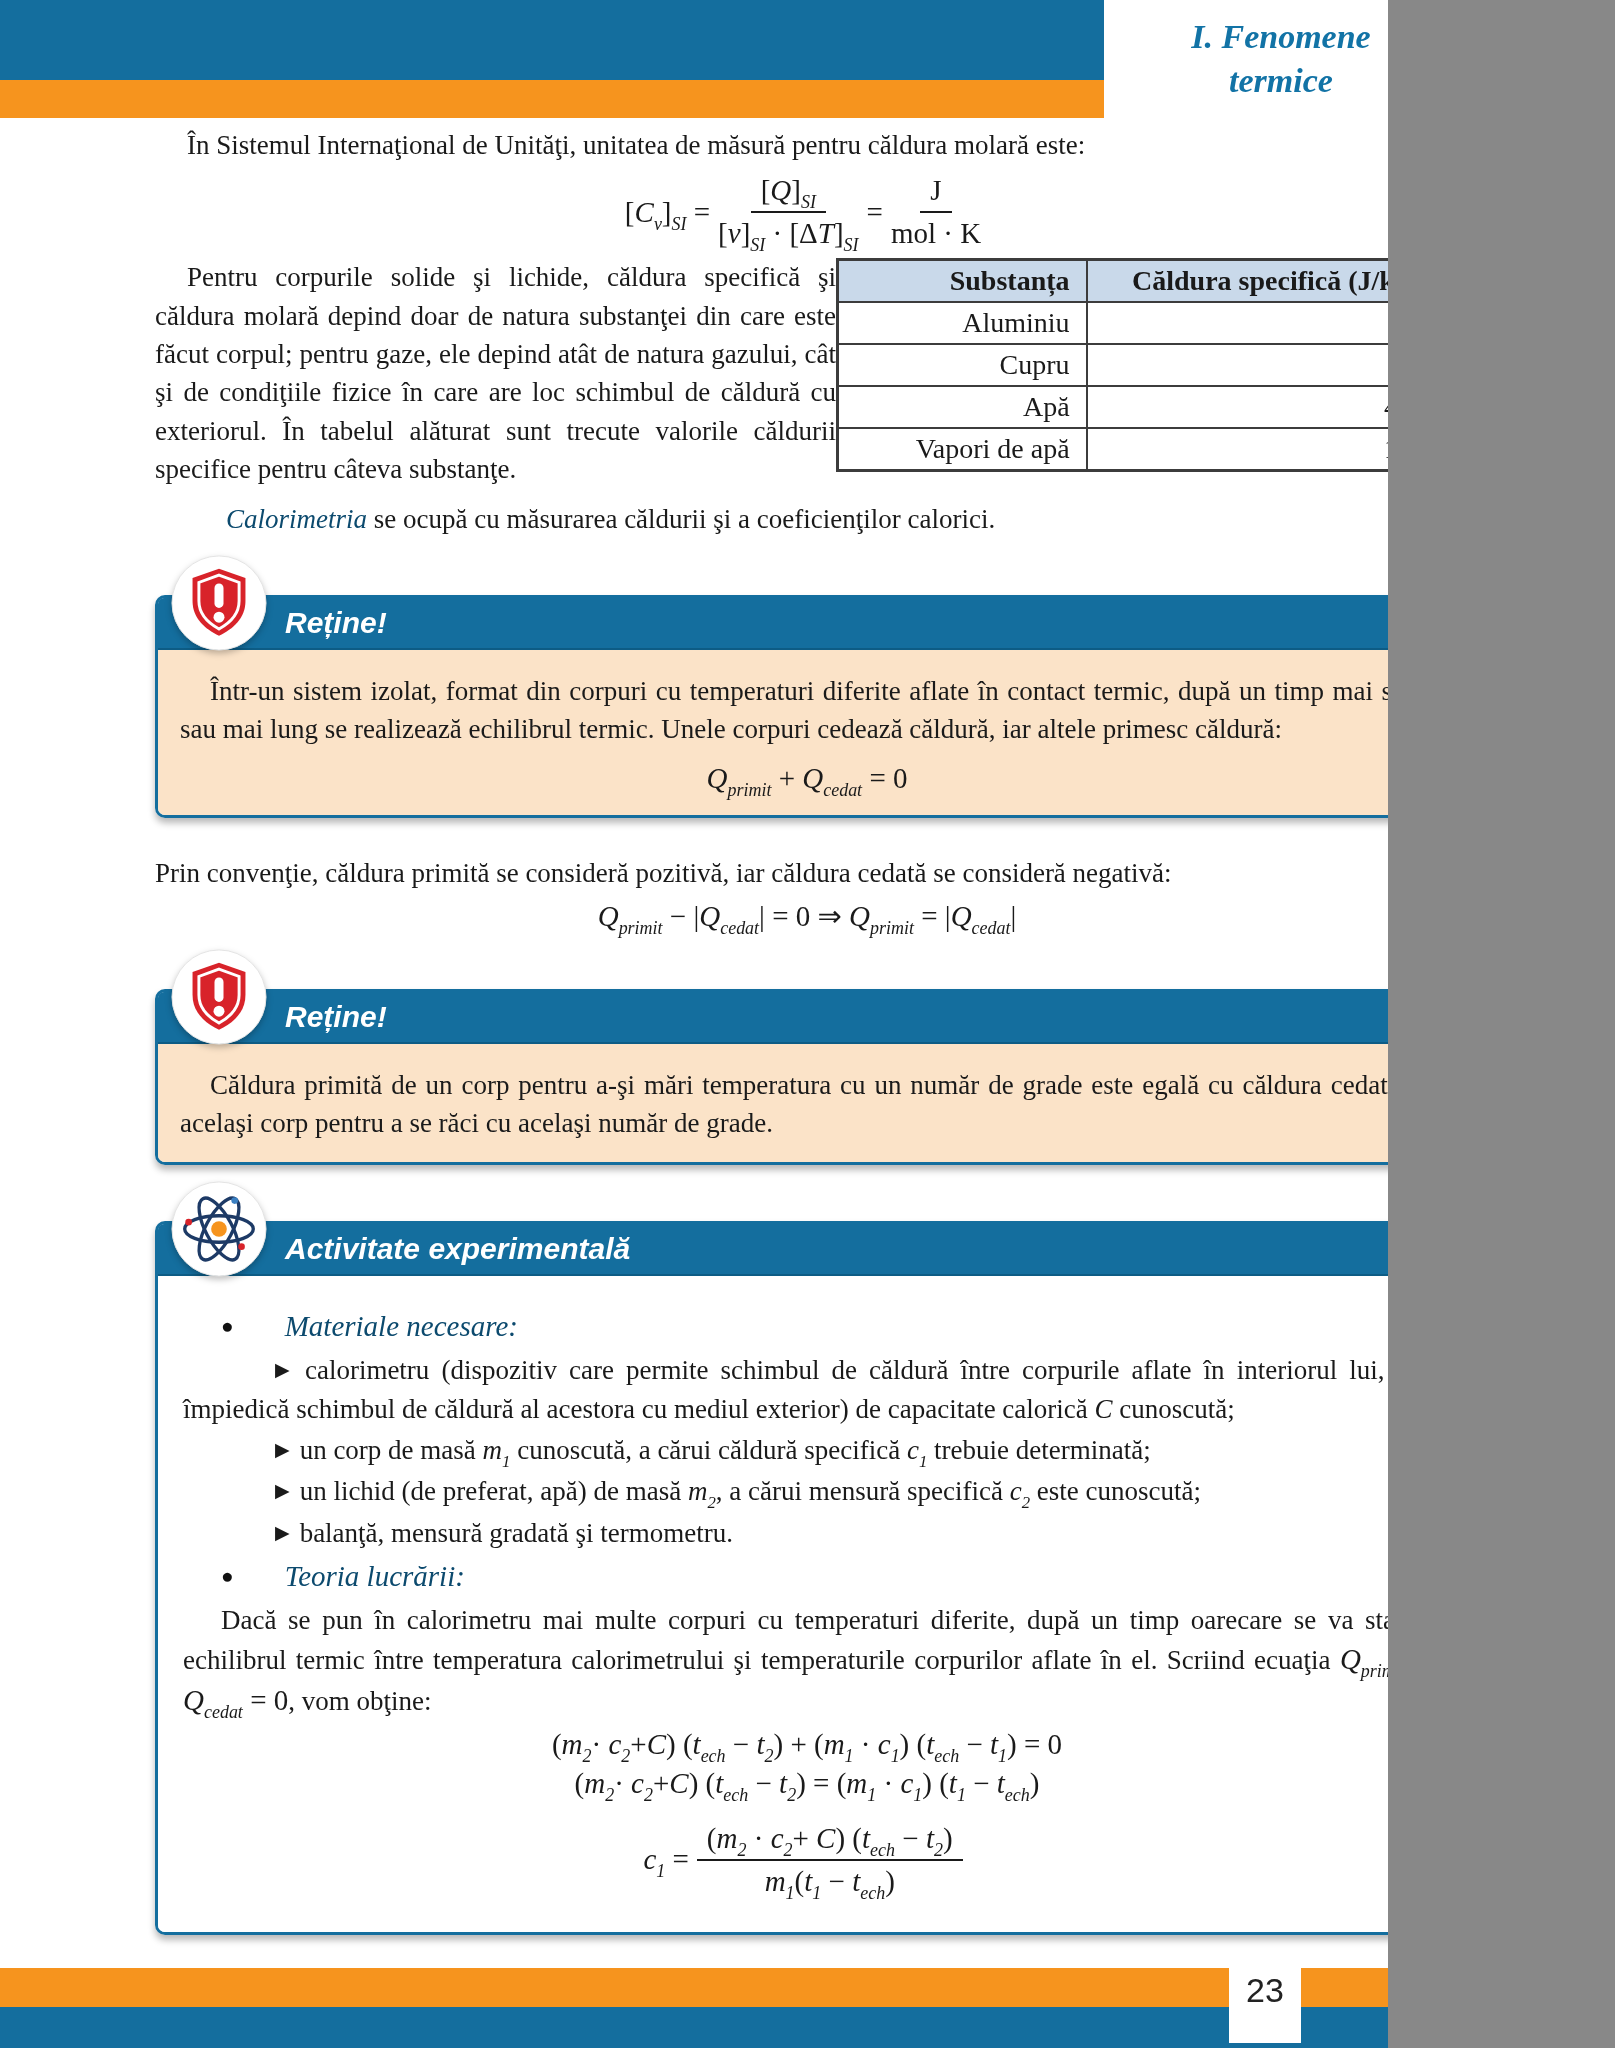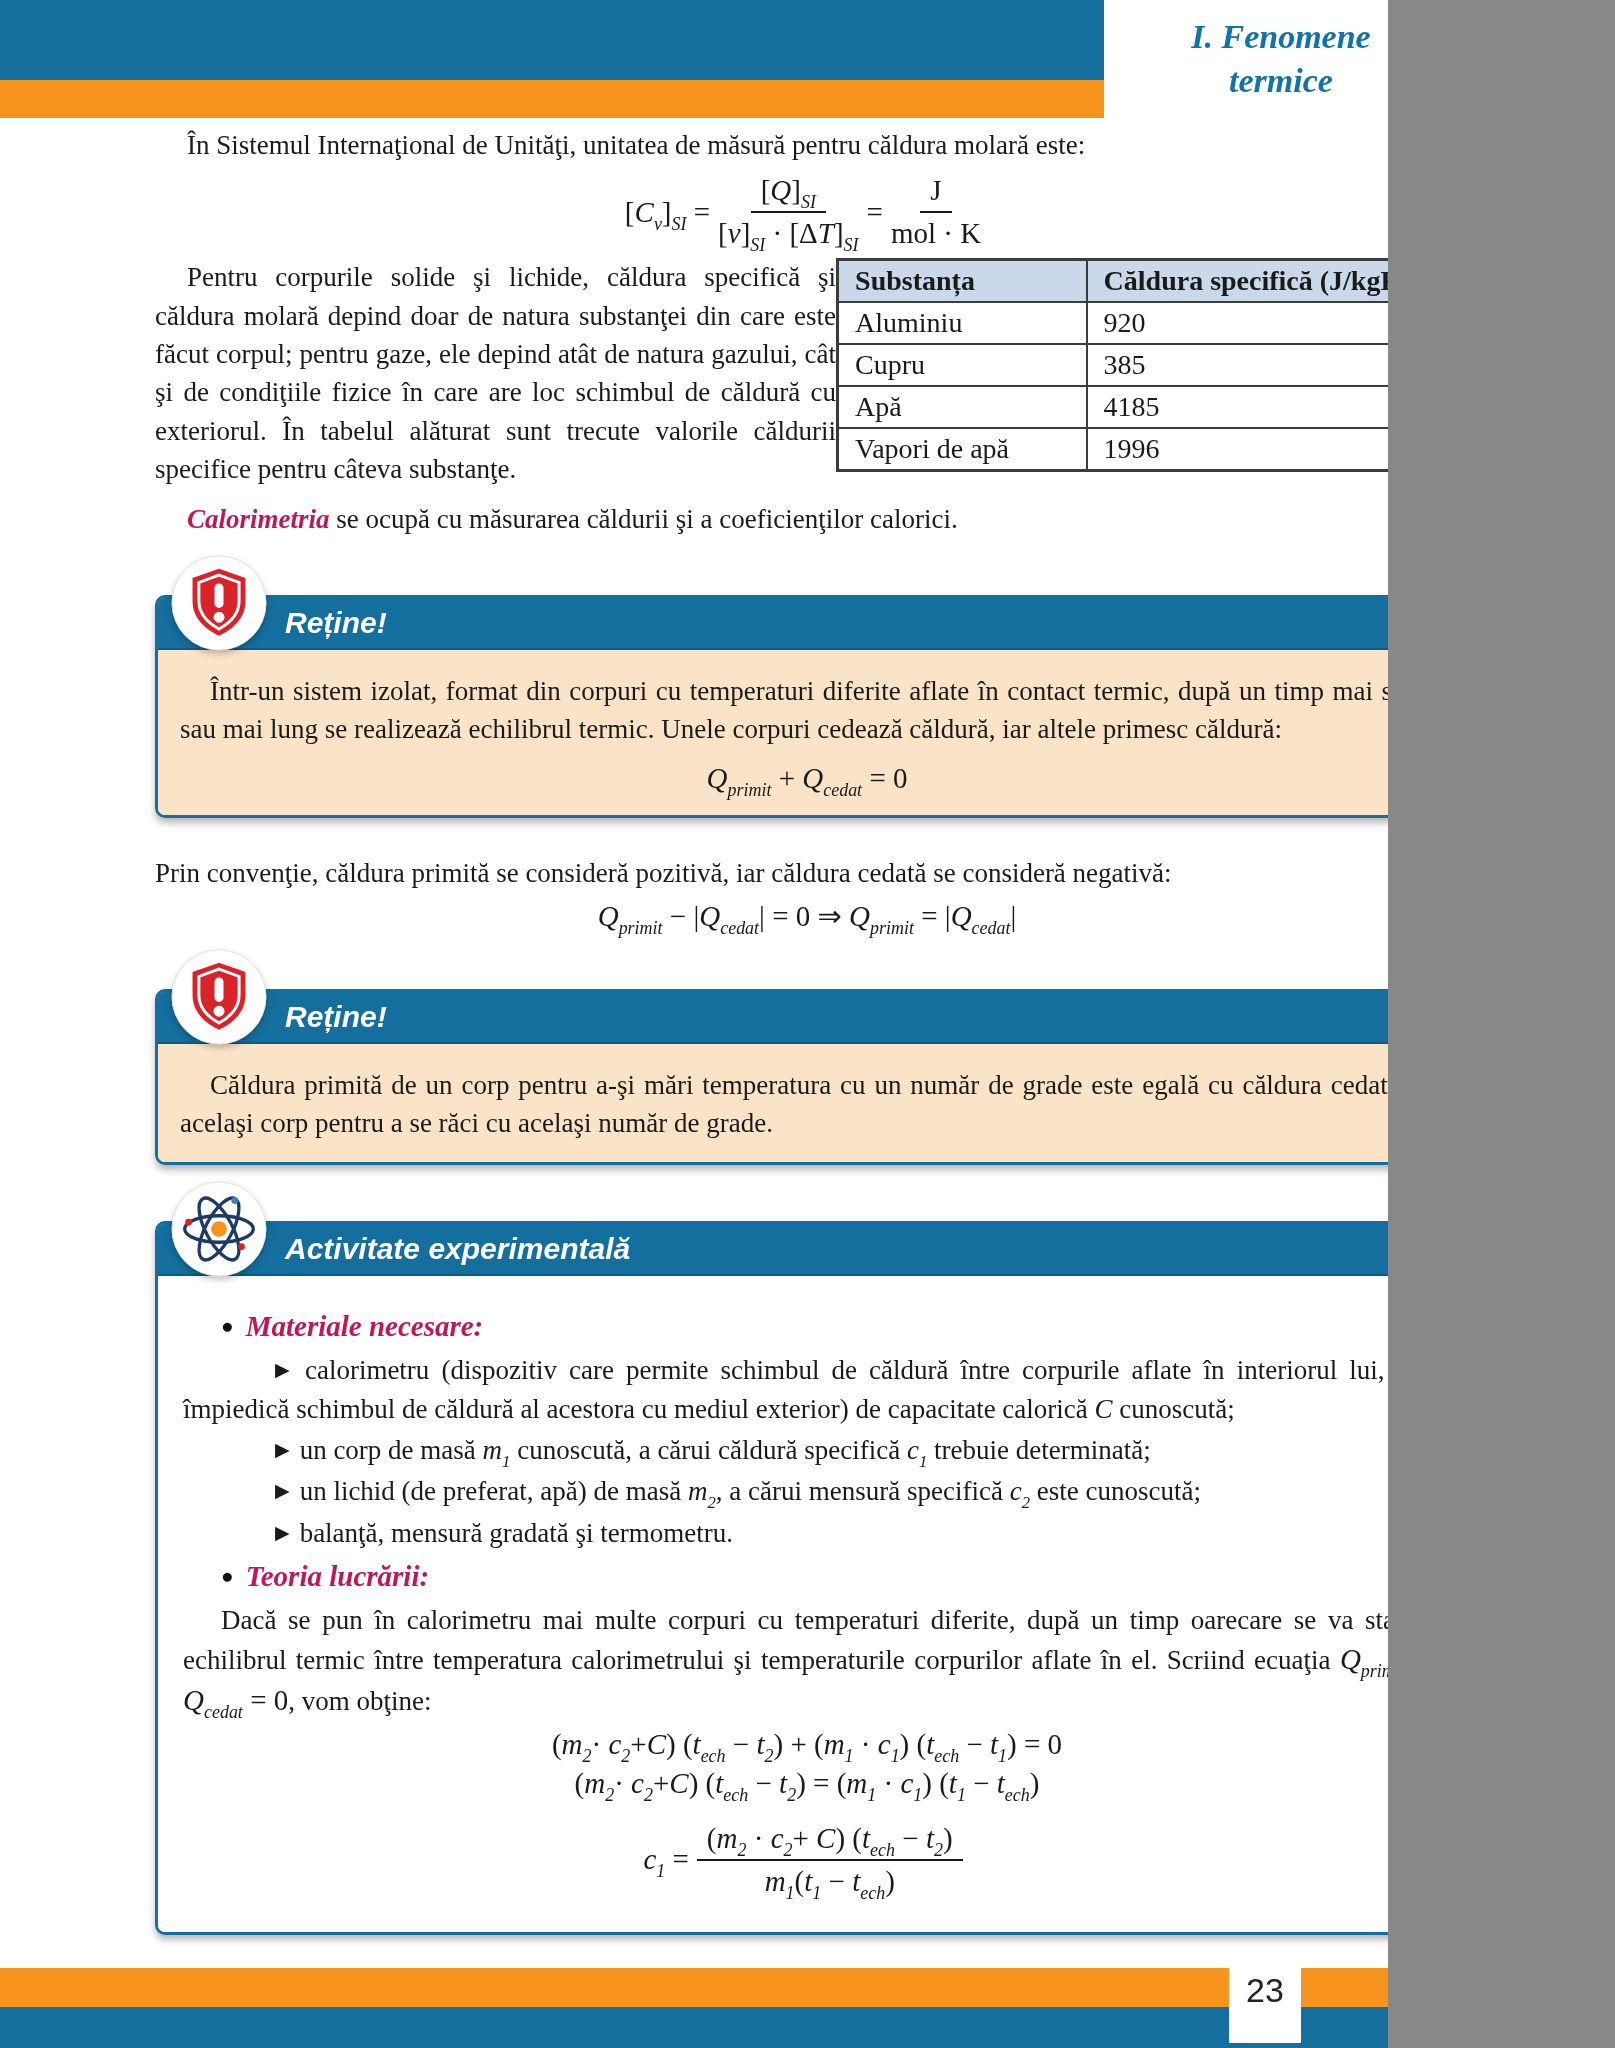--- a/index.html
+++ b/index.html
@@ -33,27 +33,27 @@
   .frac{display:inline-flex;flex-direction:column;align-items:center;margin:0 8px;}
   .frac .num{border-bottom:2px solid #1a1a1a;padding:0 10px 4px;}
   .frac .den{padding-top:4px;}
   .center-f{text-align:center;}
 
   
   .twocol{display:flex;}
   .twocol .leftcol{width:702px;}
   .spec-table{border-collapse:collapse;border:3px solid #3c3c3c;margin-left:auto;align-self:flex-start;
               font-size:28px;}
-  .spec-table th,.spec-table td{border:2px solid #3c3c3c;text-align:left;padding:4px 16px;}
+  .spec-table th,.spec-table td{border:2px solid #3c3c3c;text-align:right;padding:4px 16px;}
   .spec-table th{background:#c9d9ea;font-weight:bold;}
   .col-substance{width:220px;}
   .col-value{width:350px;}
 
   .cal-line{margin-top:12px;}
-  .blue-label{color:#be185d;font-weight:bold;font-style:italic;}
+  .blue-label{color:#0c4a6e;font-weight:normal;font-style:italic;margin-left:39px;}
 
   
   .callout{position:relative;border:3px solid #146e9e;border-radius:10px;
            box-shadow:0 5px 7px rgba(0,0,0,.28);}
   .callout-header{background:#146e9e;height:50px;border-radius:6px 6px 0 0;display:flex;align-items:center;
                   padding-left:127px;color:#ffffff;font-family:"Liberation Sans",sans-serif;
                   font-weight:bold;font-style:italic;font-size:30px;border-bottom:2px solid #0d5c85;}
   .callout-icon{position:absolute;left:12px;top:-44px;width:98px;height:98px;z-index:3;}
   .callout-icon svg{width:98px;height:98px;filter:drop-shadow(0 3px 3px rgba(0,0,0,.25));}
   .callout-body{padding:22px 22px 20px;border-radius:0 0 7px 7px;}

